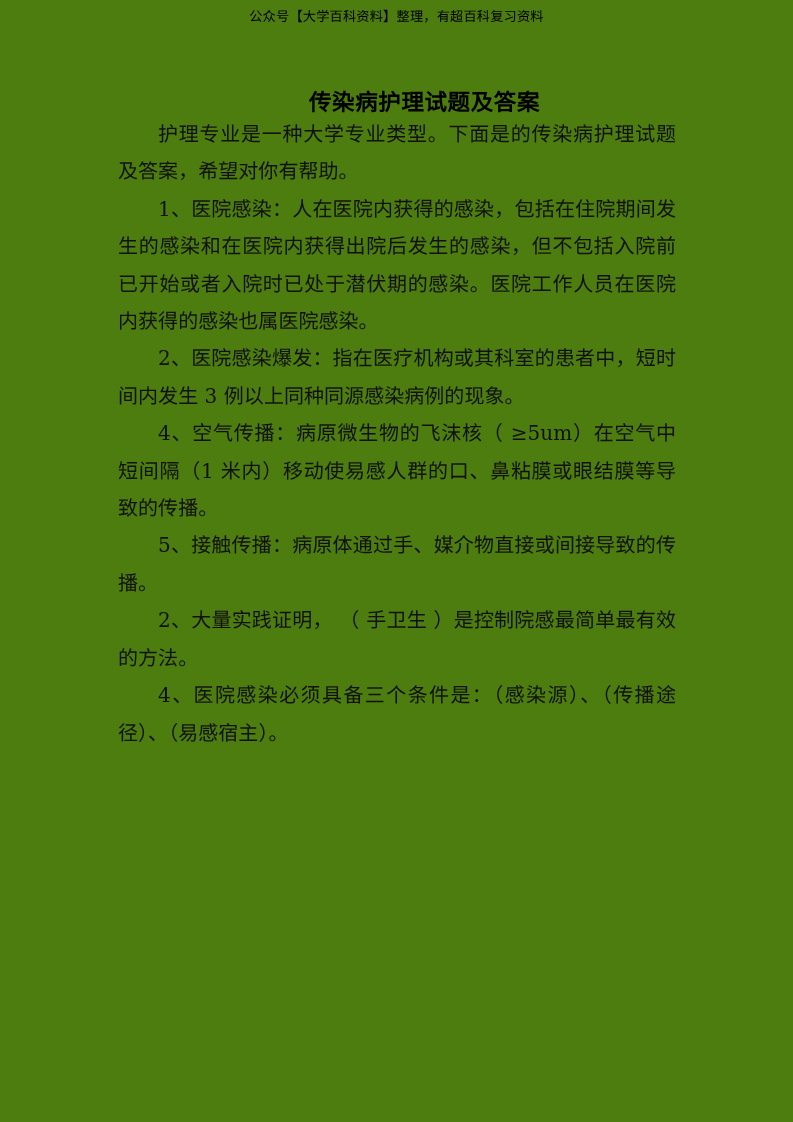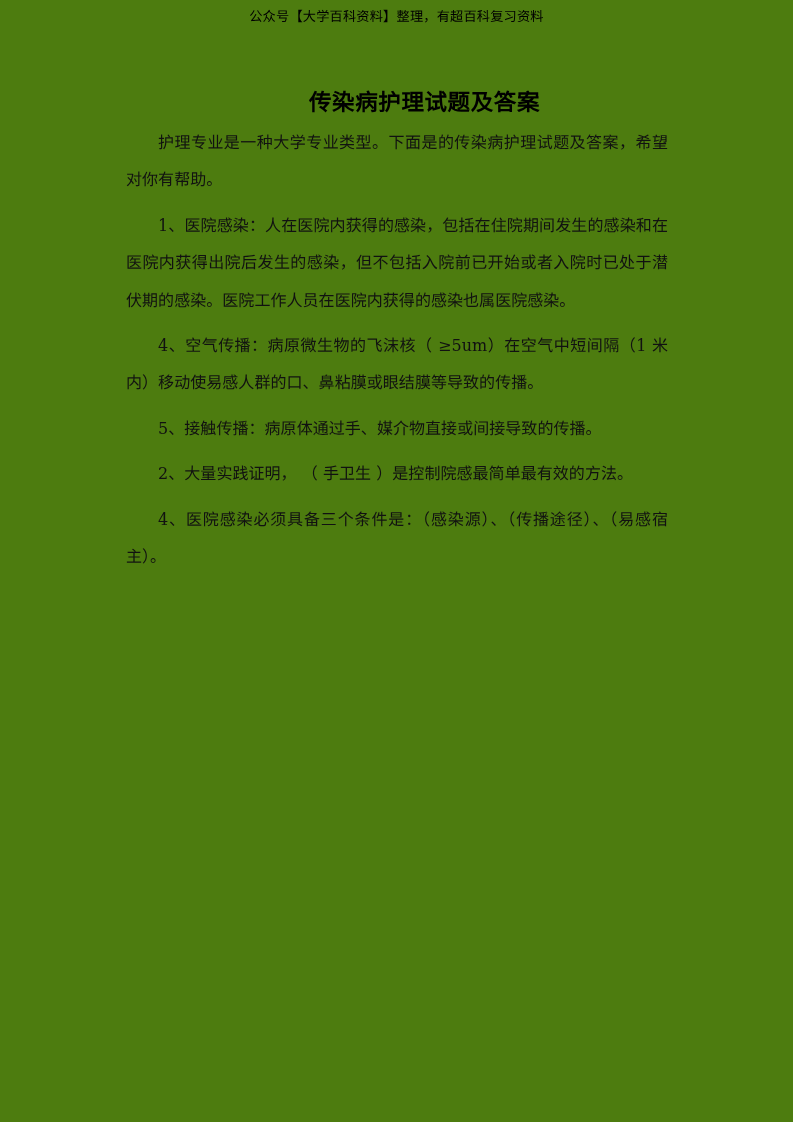--- a/index.html
+++ b/index.html
@@ -51,24 +51,24 @@
     padding-left: 28px;
   }
   
   .doc-body {
     position: absolute;
     top: 116px;
     left: 118px;
     width: 558px;
   }
   .para {
-    margin: 8px;
+    margin: 0;
     padding: 0;
     font-family: "DejaVu Serif", "Liberation Serif", serif;
-    font-size: 16px;
+    font-size: 20px;
     line-height: 37.4px;
     text-align: justify;
     text-justify: inter-ideograph;
     text-indent: 2em;
     letter-spacing: 0.05px;
     color: #111111;
     word-break: break-all;
   }
 </style>
 </head>
@@ -76,19 +76,20 @@
 
 <div class="page">
 
   <div class="page-header">公众号【大学百科资料】整理，有超百科复习资料</div>
 
   <h1 class="doc-title">传染病护理试题及答案</h1>
 
   <div class="doc-body">
     <p class="para">护理专业是一种大学专业类型。下面是的传染病护理试题及答案，希望对你有帮助。</p>
     <p class="para">1、医院感染：人在医院内获得的感染，包括在住院期间发生的感染和在医院内获得出院后发生的感染，但不包括入院前已开始或者入院时已处于潜伏期的感染。医院工作人员在医院内获得的感染也属医院感染。</p>
+    <p class="para">2、医院感染爆发：指在医疗机构或其科室的患者中，短时间内发生 3 例以上同种同源感染病例的现象。</p>
     <p class="para">4、空气传播：病原微生物的飞沫核（ ≥5um）在空气中短间隔（1 米内）移动使易感人群的口、鼻粘膜或眼结膜等导致的传播。</p>
     <p class="para">5、接触传播：病原体通过手、媒介物直接或间接导致的传播。</p>
     <p class="para">2、大量实践证明， （ 手卫生 ）是控制院感最简单最有效的方法。</p>
     <p class="para">4、医院感染必须具备三个条件是：（感染源）、（传播途径）、（易感宿主）。</p>
   </div>
 
 </div>
 
 </body></html>

